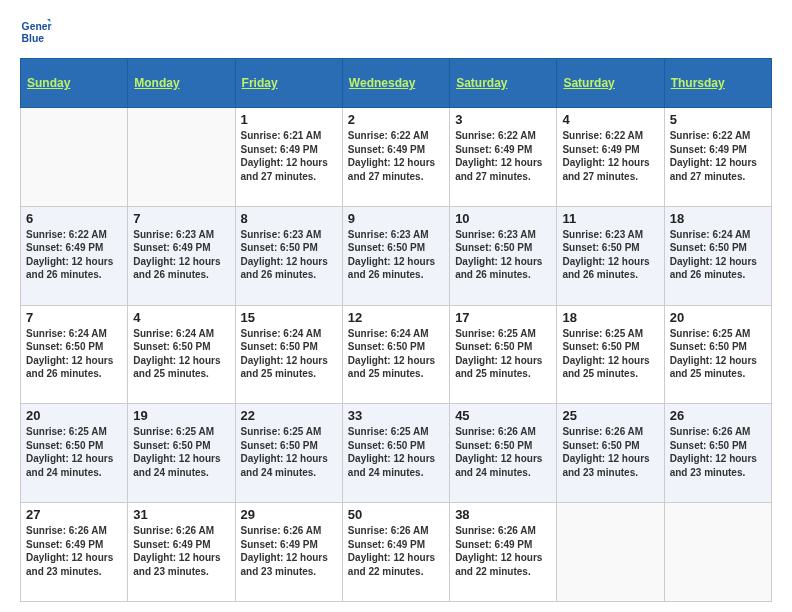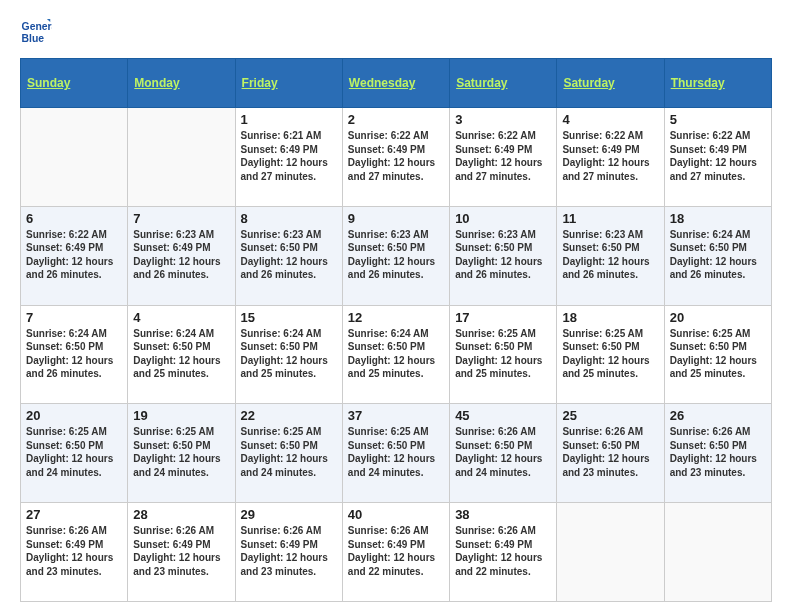--- a/index.html
+++ b/index.html
@@ -219,21 +219,21 @@
           </td>
           <td>
             <span class="day-num">19</span>
             <div class="day-info">Sunrise: 6:25 AM<br>Sunset: 6:50 PM<br>Daylight: 12 hours and 24 minutes.</div>
           </td>
           <td>
             <span class="day-num">22</span>
             <div class="day-info">Sunrise: 6:25 AM<br>Sunset: 6:50 PM<br>Daylight: 12 hours and 24 minutes.</div>
           </td>
           <td>
-            <span class="day-num">37</span>
+            <span class="day-num">33</span>
             <div class="day-info">Sunrise: 6:25 AM<br>Sunset: 6:50 PM<br>Daylight: 12 hours and 24 minutes.</div>
           </td>
           <td>
             <span class="day-num">45</span>
             <div class="day-info">Sunrise: 6:26 AM<br>Sunset: 6:50 PM<br>Daylight: 12 hours and 24 minutes.</div>
           </td>
           <td>
             <span class="day-num">25</span>
             <div class="day-info">Sunrise: 6:26 AM<br>Sunset: 6:50 PM<br>Daylight: 12 hours and 23 minutes.</div>
           </td>
@@ -241,29 +241,29 @@
             <span class="day-num">26</span>
             <div class="day-info">Sunrise: 6:26 AM<br>Sunset: 6:50 PM<br>Daylight: 12 hours and 23 minutes.</div>
           </td>
         </tr>
         <tr>
           <td>
             <span class="day-num">27</span>
             <div class="day-info">Sunrise: 6:26 AM<br>Sunset: 6:49 PM<br>Daylight: 12 hours and 23 minutes.</div>
           </td>
           <td>
-            <span class="day-num">28</span>
+            <span class="day-num">31</span>
             <div class="day-info">Sunrise: 6:26 AM<br>Sunset: 6:49 PM<br>Daylight: 12 hours and 23 minutes.</div>
           </td>
           <td>
             <span class="day-num">29</span>
             <div class="day-info">Sunrise: 6:26 AM<br>Sunset: 6:49 PM<br>Daylight: 12 hours and 23 minutes.</div>
           </td>
           <td>
-            <span class="day-num">40</span>
+            <span class="day-num">50</span>
             <div class="day-info">Sunrise: 6:26 AM<br>Sunset: 6:49 PM<br>Daylight: 12 hours and 22 minutes.</div>
           </td>
           <td>
             <span class="day-num">38</span>
             <div class="day-info">Sunrise: 6:26 AM<br>Sunset: 6:49 PM<br>Daylight: 12 hours and 22 minutes.</div>
           </td>
           <td class="empty"></td>
           <td class="empty"></td>
         </tr>
       </tbody>

